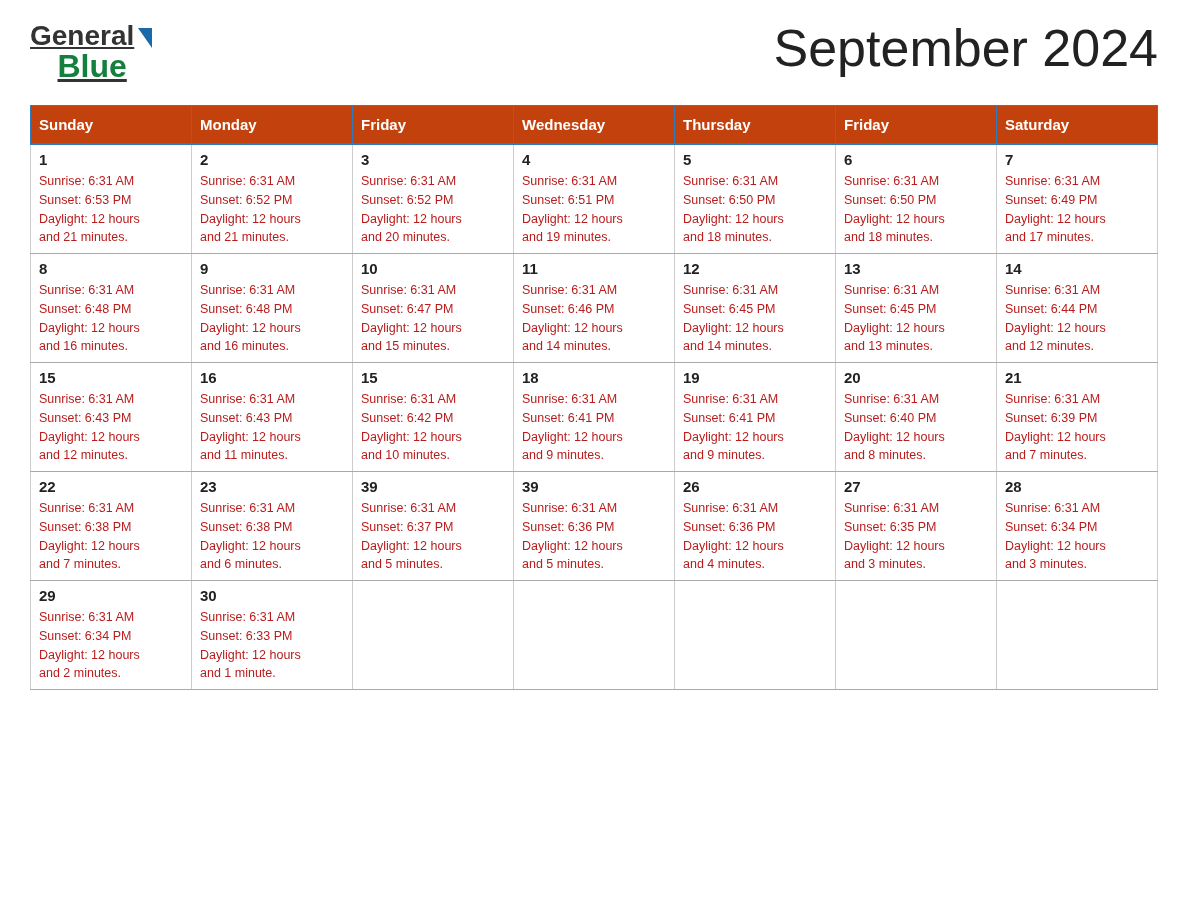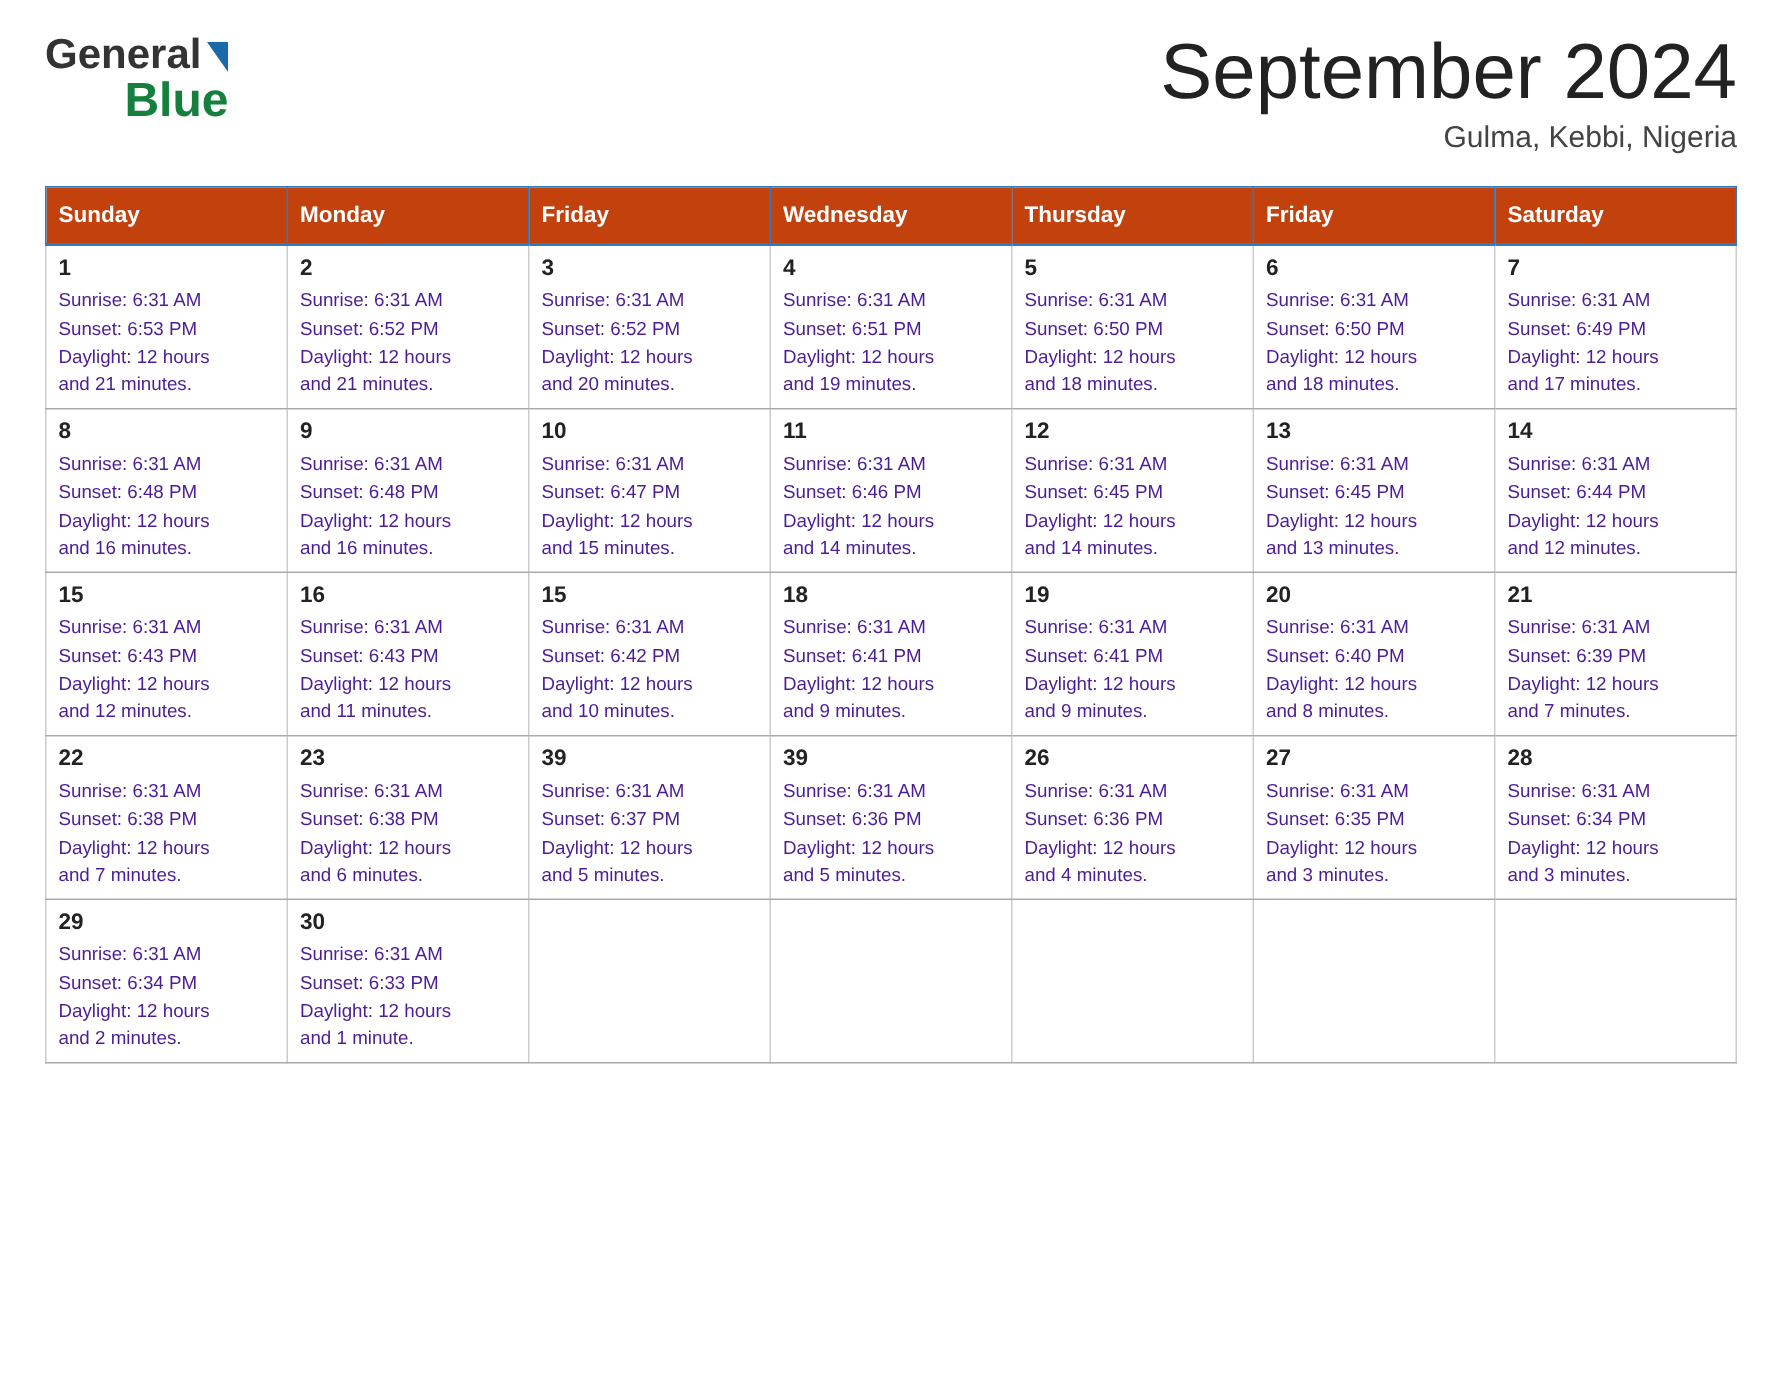--- a/index.html
+++ b/index.html
@@ -11,21 +11,22 @@
     }
     .header {
       display: flex;
       justify-content: space-between;
       align-items: flex-start;
       margin-bottom: 20px;
     }
     .logo {
       display: flex;
       flex-direction: column;
-      align-items: flex-end;
+      align-items: center;
+      text-decoration: underline;
     }
     .logo-top {
       display: flex;
       align-items: center;
     }
     .logo-general {
       font-size: 28px;
       font-weight: bold;
       color: #333;
     }
@@ -85,21 +86,21 @@
       border-bottom: 1px solid #aaa;
     }
     .day-number {
       font-size: 15px;
       font-weight: bold;
       margin-bottom: 4px;
       color: #222;
     }
     .day-info {
       font-size: 12.5px;
-      color: #4c1d95;
+      color: #b91c1c;
       line-height: 1.5;
     }
     .empty-cell {
       background: #fff;
       border: 1px solid #ccc;
     }
     .row-border-top td {
       border-top: 2px solid #2e7bbf;
     }
   </style>
@@ -109,21 +110,20 @@
 <div class="header">
   <div class="logo">
     <div class="logo-top">
       <span class="logo-general">General</span>
       <div class="logo-arrow"></div>
     </div>
     <span class="logo-blue">Blue</span>
   </div>
   <div class="title-section">
     <div class="month-title">September 2024</div>
-    <div class="subtitle">Gulma, Kebbi, Nigeria</div>
   </div>
 </div>
 
 <table class="calendar">
   <thead>
     <tr>
     <th>Sunday</th>
         <th>Monday</th>
         <th>Friday</th>
         <th>Wednesday</th>

